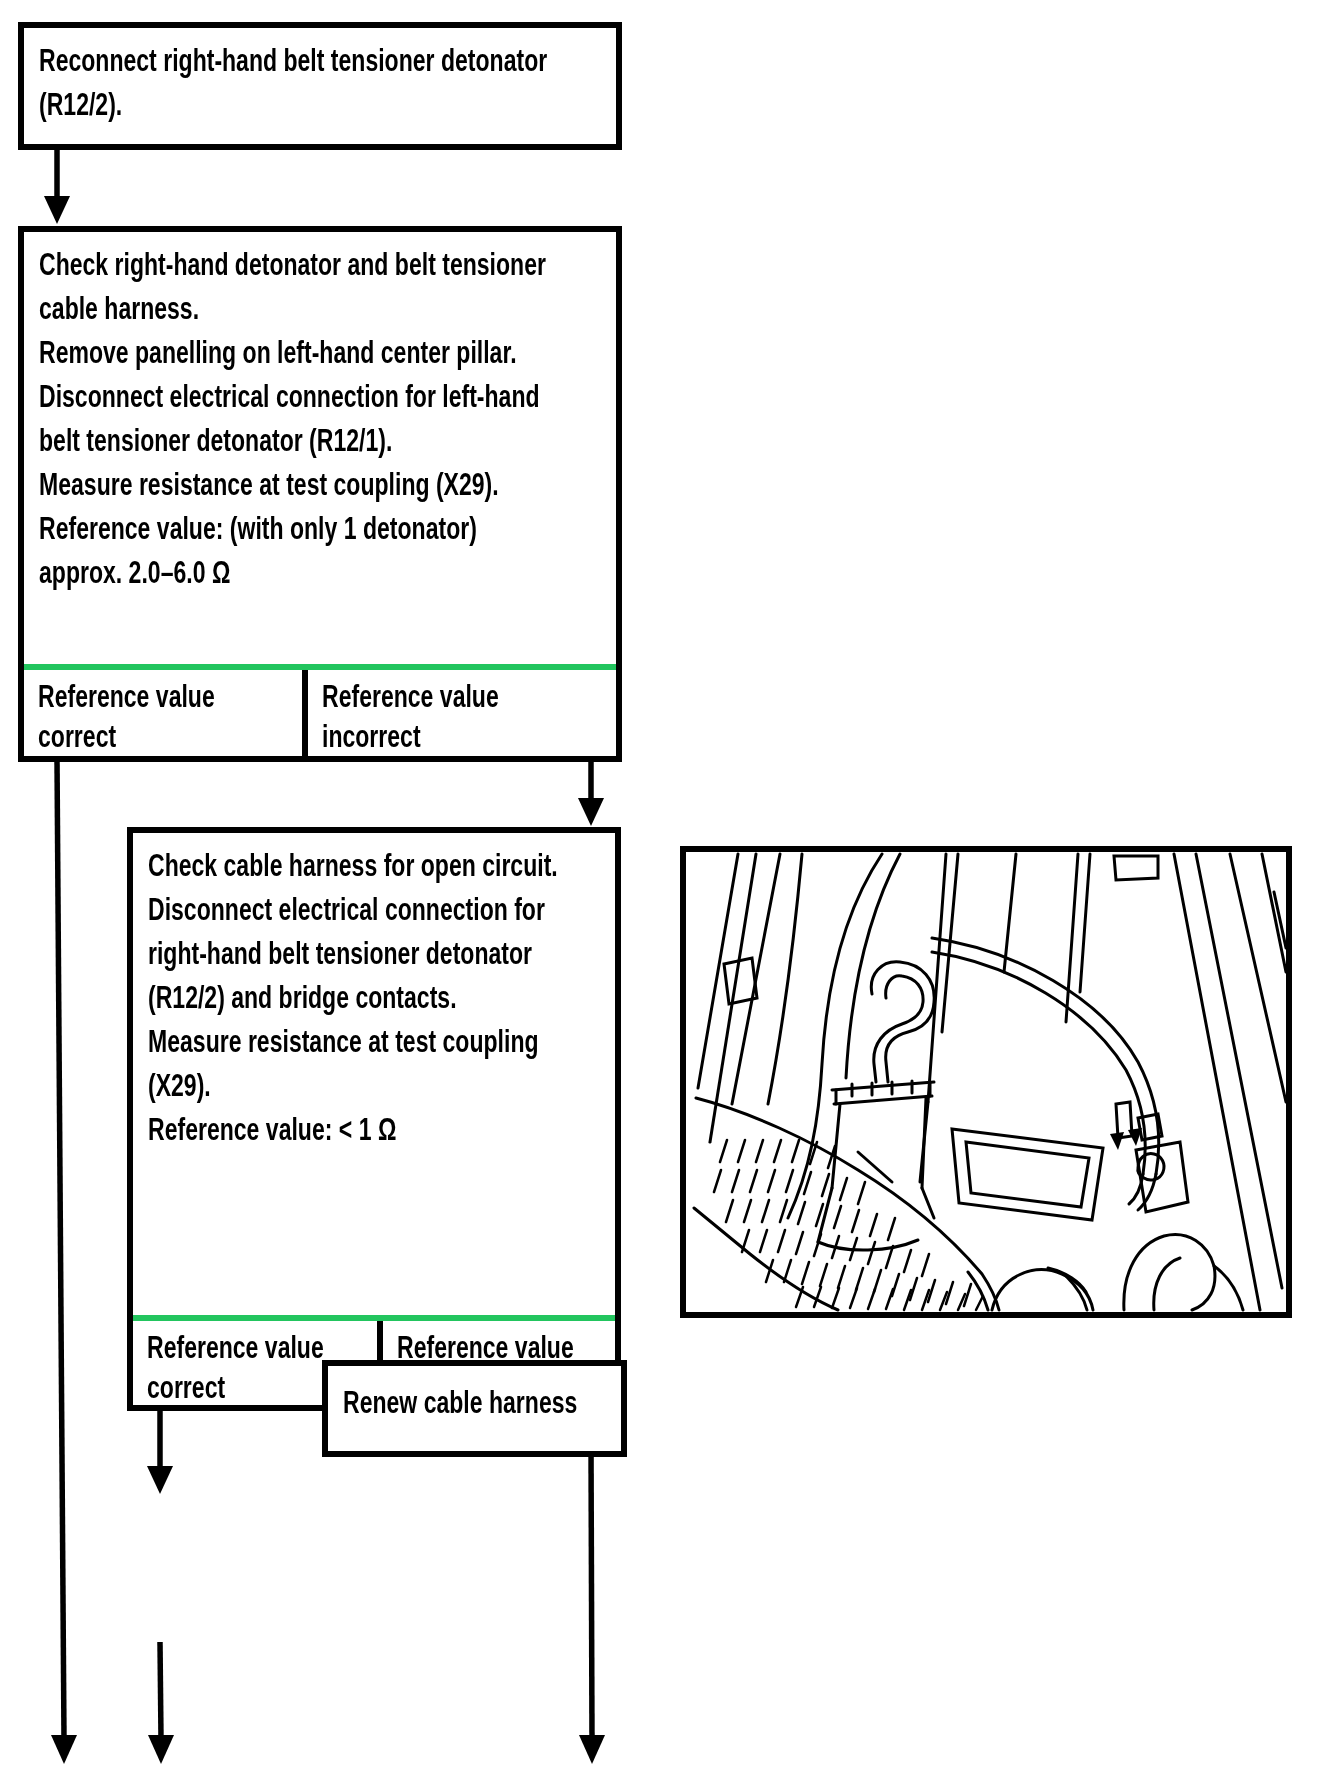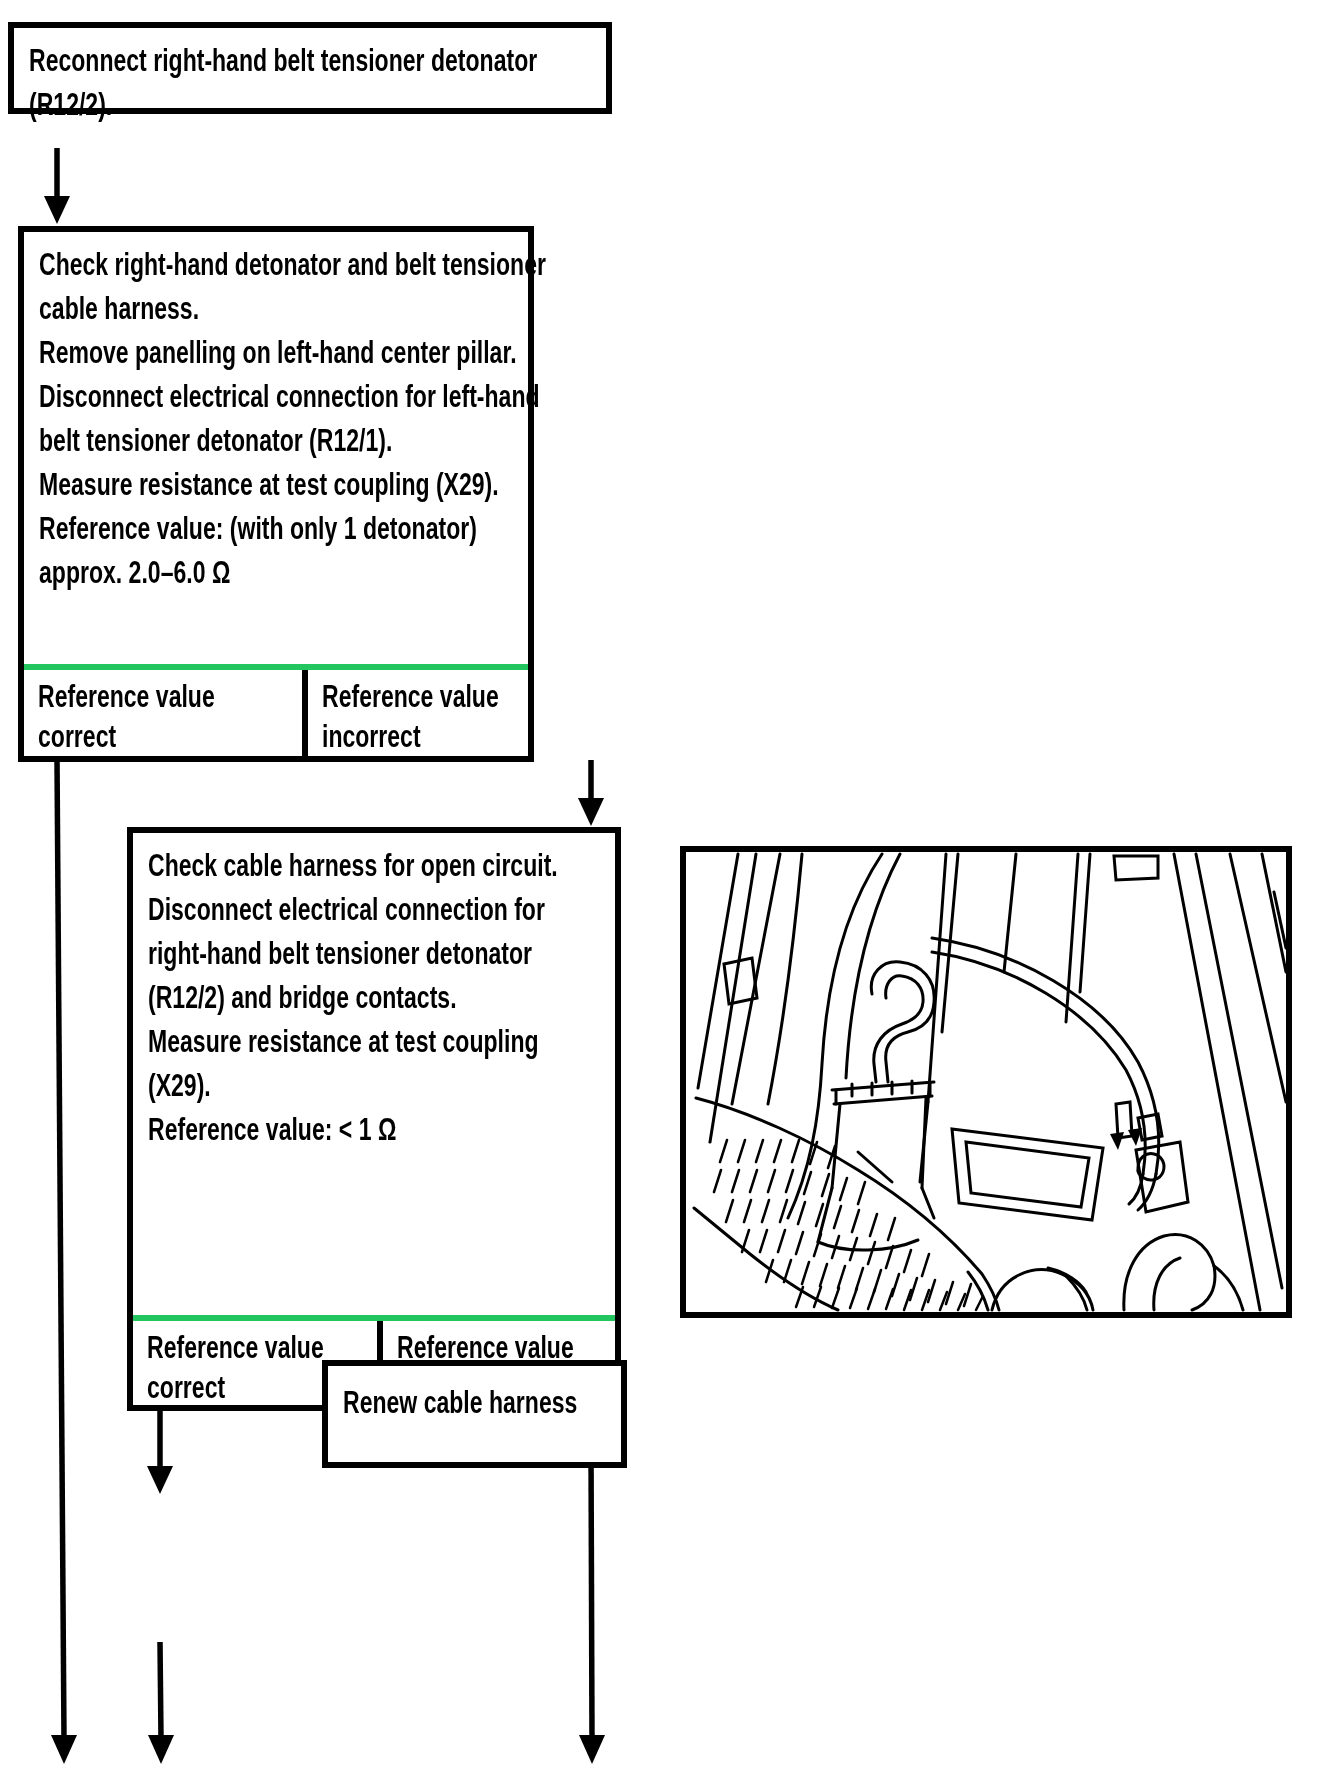--- a/index.html
+++ b/index.html
@@ -47,26 +47,26 @@
         <line x1="160" y1="1642" x2="161" y2="1738"></line>
         <polygon points="148,1735 174,1735 161,1764" stroke="none"></polygon>
       </g>
       <g>
         <line x1="591" y1="1445" x2="592" y2="1738"></line>
         <polygon points="579,1735 605,1735 592,1764" stroke="none"></polygon>
       </g>
     </g>
   </svg>
 
-  <div class="fbox" style="left:8px;top:22px;width:604px;height:92px;">
+  <div class="fbox" style="left:18px;top:22px;width:604px;height:128px;">
     <div class="btext">Reconnect right-hand belt tensioner detonator
 (R12/2).</div>
   </div>
 
-  <div class="fbox" style="left:18px;top:226px;width:516px;height:536px;">
+  <div class="fbox" style="left:18px;top:226px;width:604px;height:536px;">
     <div class="btext">Check right-hand detonator and belt tensioner
 cable harness.
 Remove panelling on left-hand center pillar.
 Disconnect electrical connection for left-hand
 belt tensioner detonator (R12/1).
 Measure resistance at test coupling (X29).
 Reference value: (with only 1 detonator)
 approx. 2.0–6.0 Ω</div>
     <div class="subrow" style="height:92px;">
       <div class="subdiv" style="left:278px;"></div>
@@ -87,21 +87,21 @@
 Reference value: &lt; 1 Ω</div>
     <div class="subrow" style="height:90px;">
       <div class="subdiv" style="left:244px;"></div>
       <div class="subtext" style="left:14px;">Reference value
 correct</div>
       <div class="subtext" style="left:264px;">Reference value
 incorrect</div>
     </div>
   </div>
 
-  <div class="fbox" style="left:322px;top:1360px;width:305px;height:108px;">
+  <div class="fbox" style="left:322px;top:1360px;width:305px;height:97px;">
     <div class="btext" style="top:14px;">Renew cable harness</div>
   </div>
 
 
   <div class="illus">
     <svg width="600" height="460" viewBox="0 0 600 460">
       <g fill="none" stroke="#000" stroke-width="3" stroke-linecap="round">
         <g>
           <path d="M52,2 L12,236"></path>
           <path d="M70,2 L24,290"></path>

